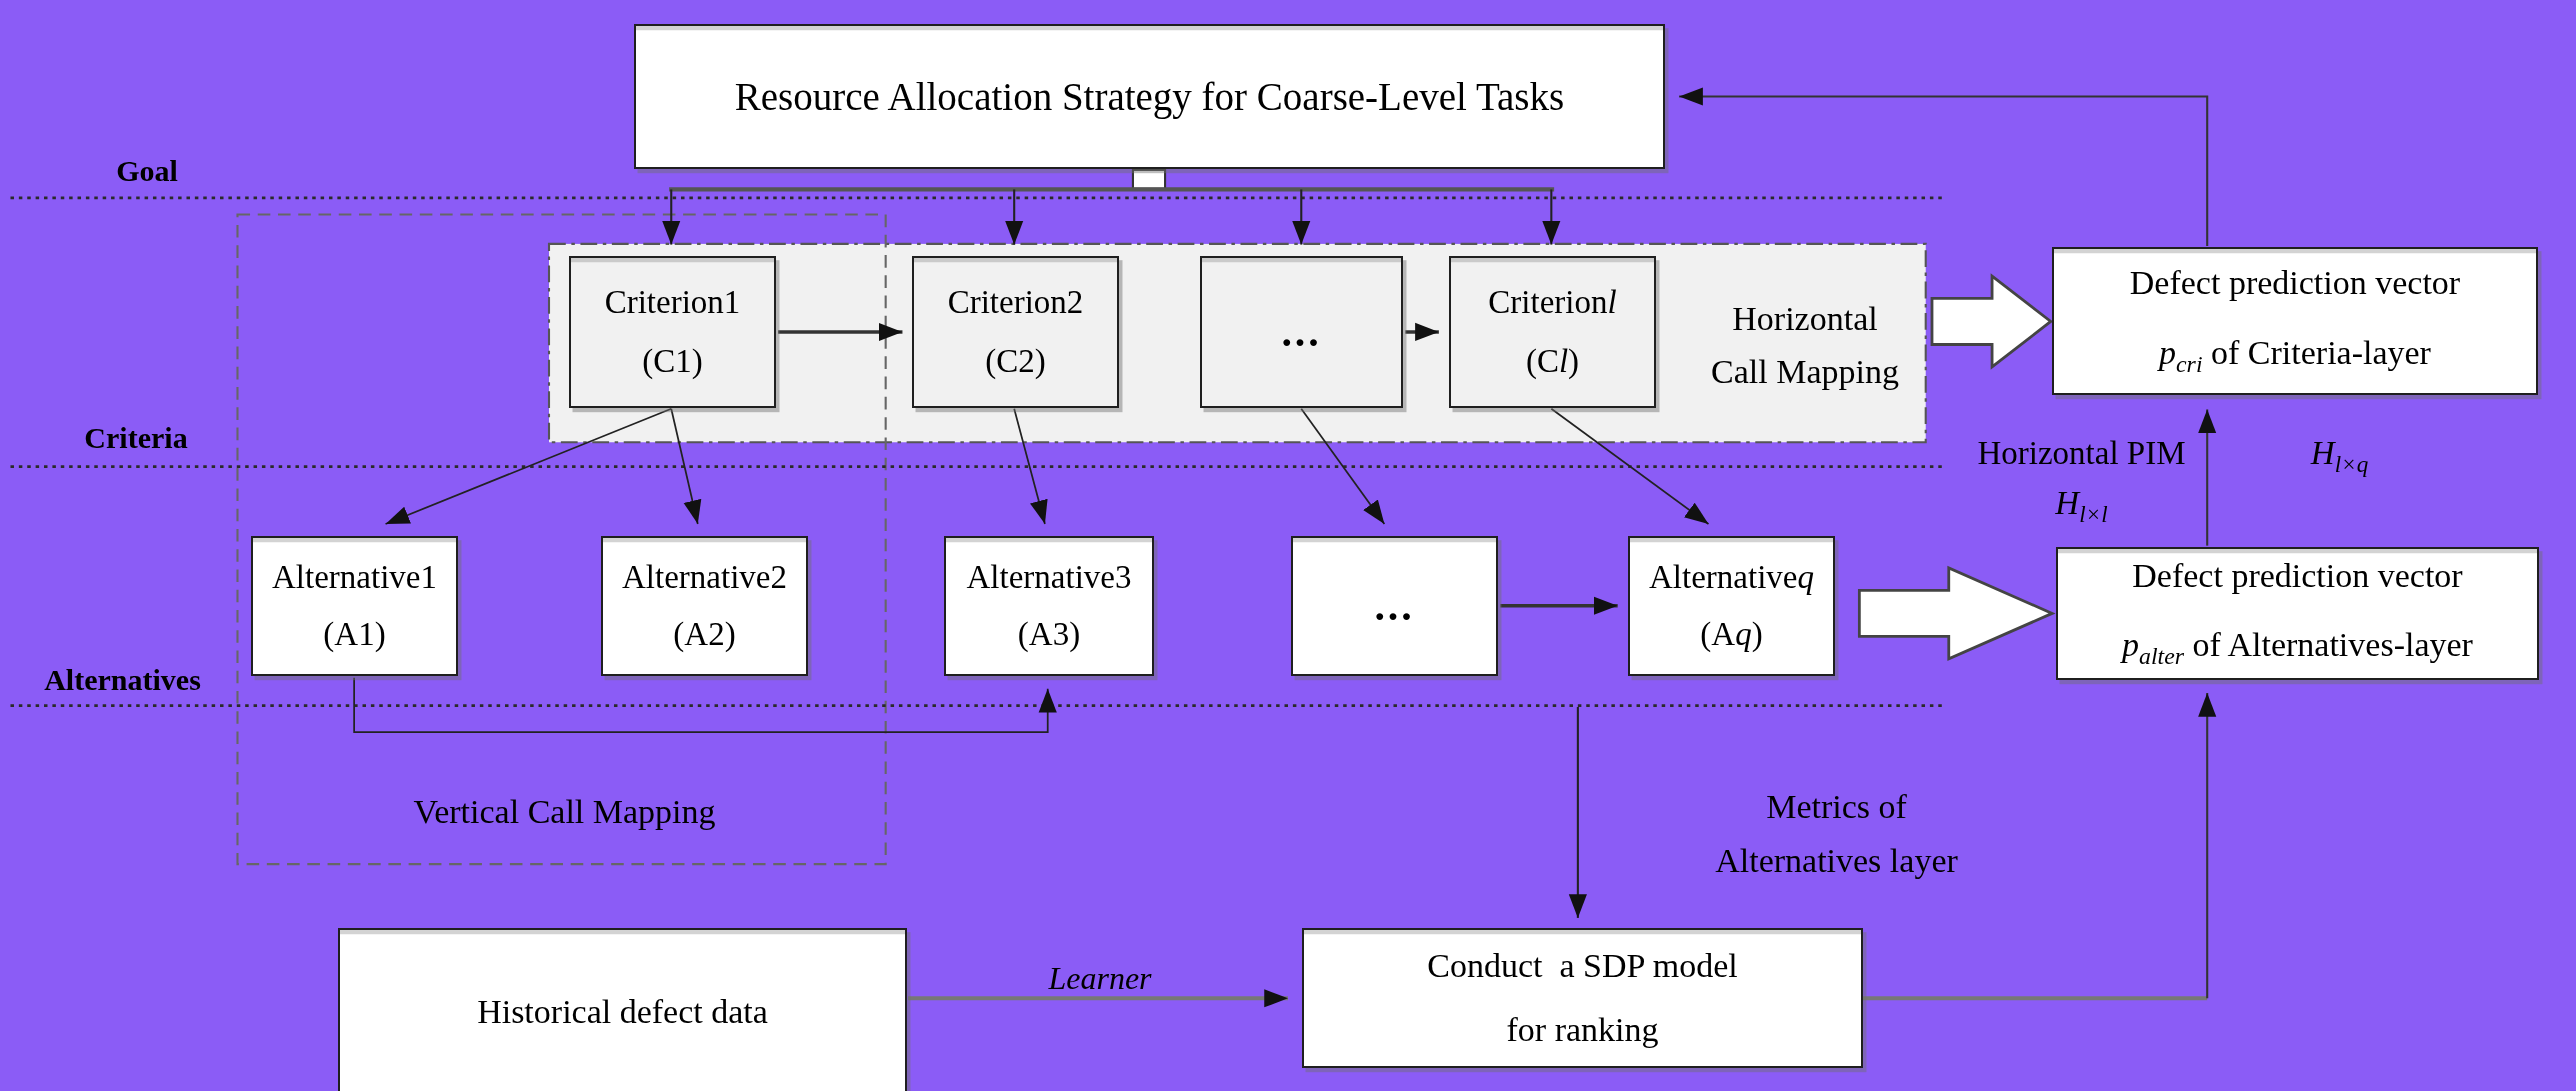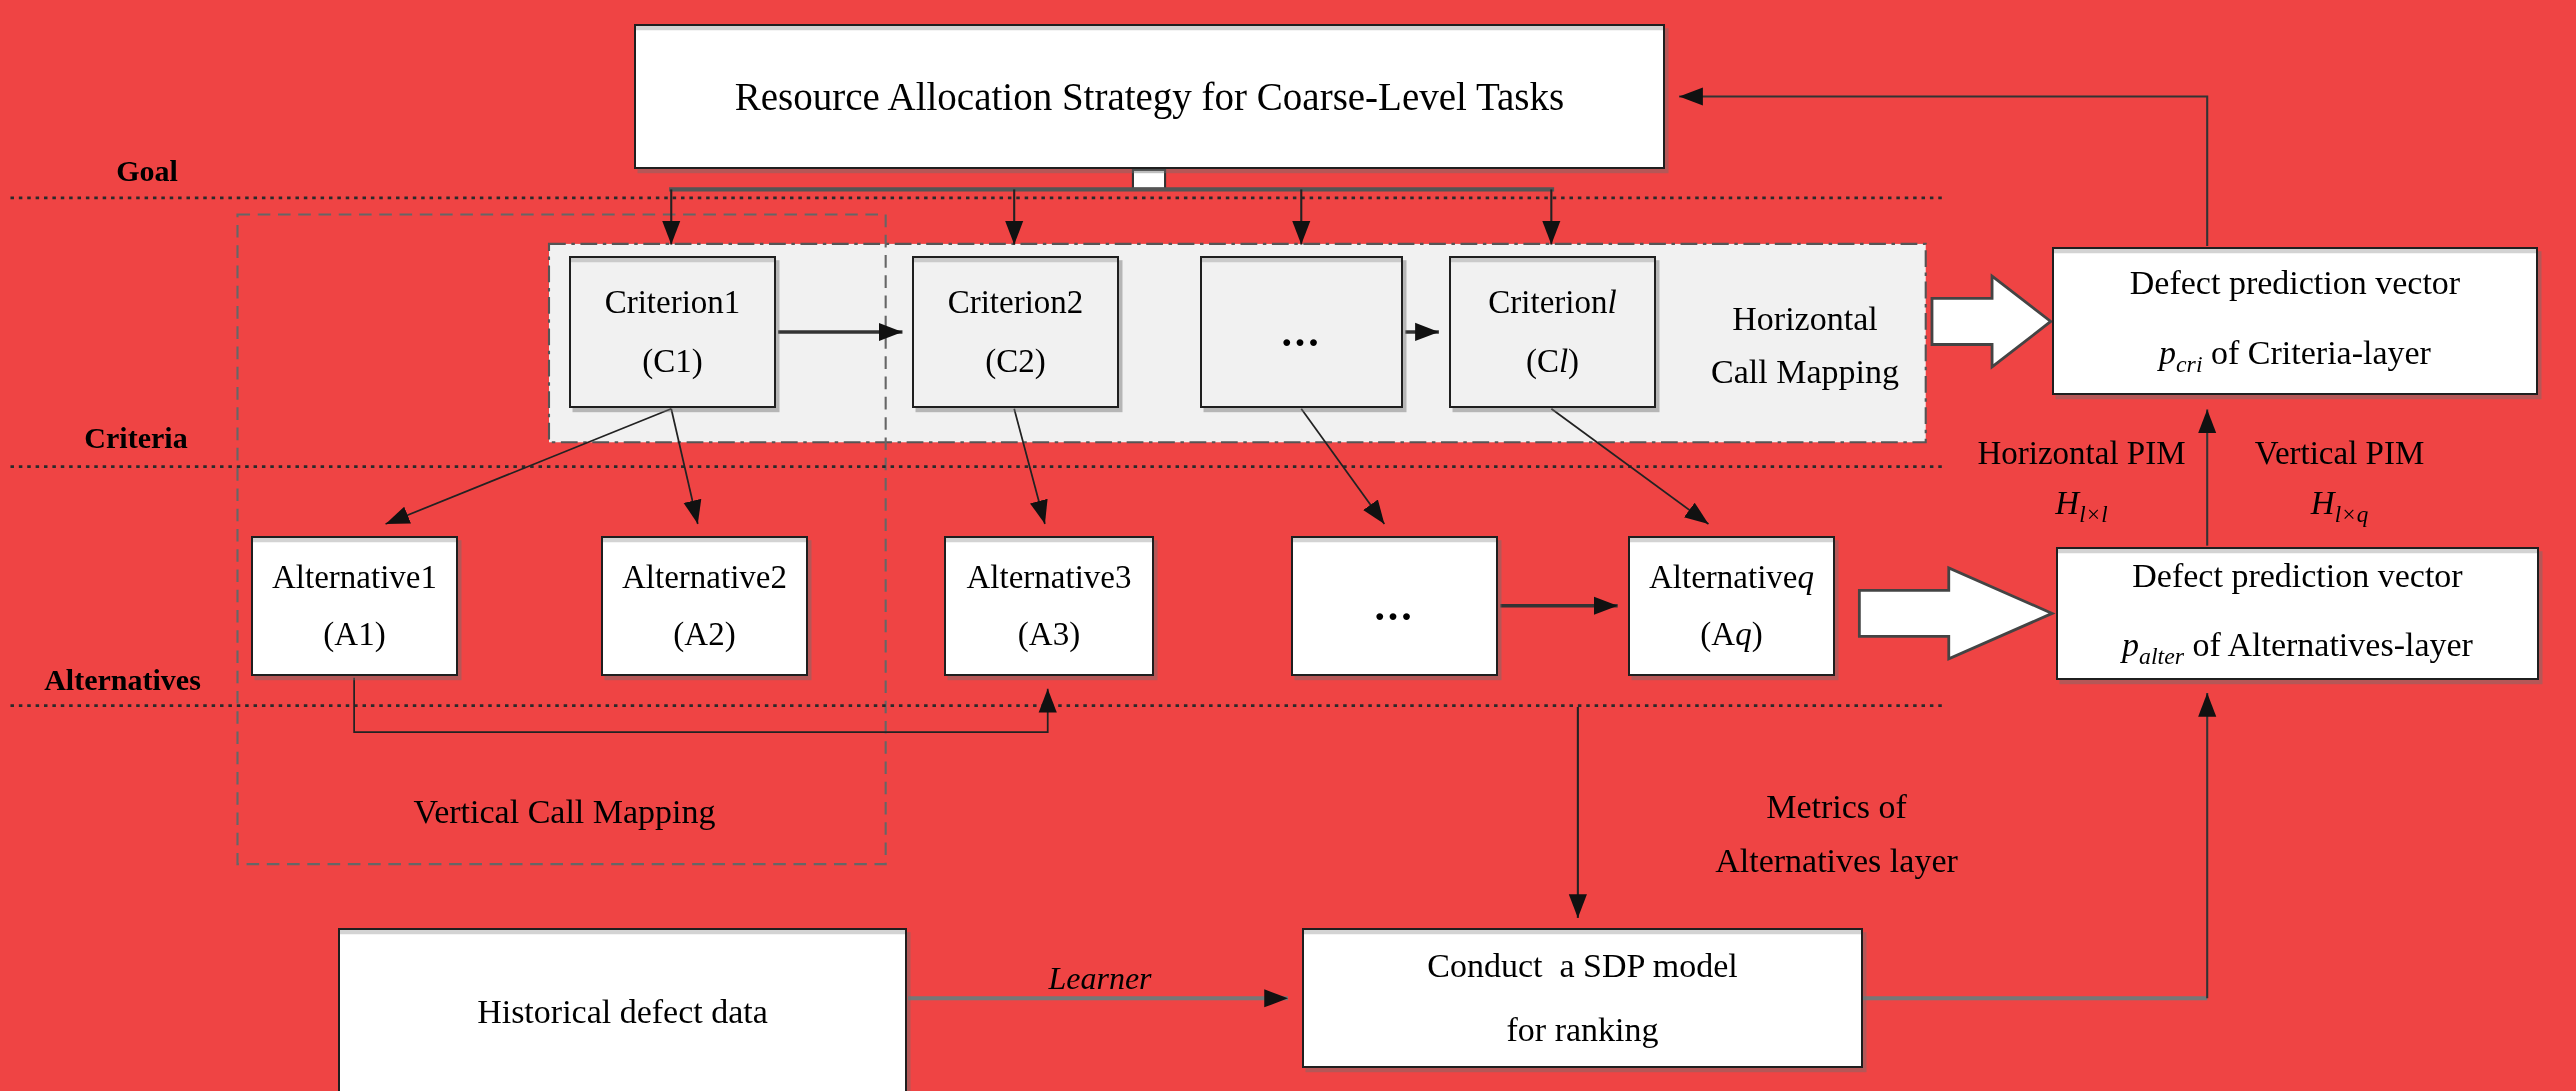--- a/index.html
+++ b/index.html
@@ -1,17 +1,17 @@
 <!DOCTYPE html>
 <html style="font-size:11.2px"><head>
 <meta charset="utf-8">
 <style>
   html,body{margin:0;padding:0;background:#fff;}
   .canvas{
-    position:relative;width:2576px;height:1092px;background:#ef4444;overflow:hidden;
+    position:relative;width:2576px;height:1092px;background:#8b5cf6;overflow:hidden;
     font-family:"Liberation Serif","DejaVu Serif",serif;color:#000;
   }
   .wires{position:absolute;left:0;top:0;width:2576px;height:1092px;z-index:1;}
   .node{
     position:absolute;z-index:2;box-sizing:border-box;background:#fff;
     border:2.8px solid #1f1f1f;display:flex;flex-direction:column;align-items:center;
     justify-content:center;text-align:center;
     box-shadow:3.5px 4.2px 0 rgba(110,110,110,.45), inset 0 4.2px 0 rgba(130,130,130,.35);
   }
   .node .l1,.node .l2{line-height:1.25;}
@@ -164,21 +164,20 @@
   <div class="node vec-box pcri">
     <div class="l1">Defect prediction vector</div>
     <div class="l2"><span class="var">p</span><sub class="var">cri</sub><span> of Criteria-layer</span></div>
   </div>
 
   <div class="lbl pim hpim-lbl">
     <div>Horizontal PIM</div>
     <div><span class="var">H</span><sub class="var">l×l</sub></div>
   </div>
   <div class="lbl pim vpim-lbl">
-    <div>Vertical PIM</div>
     <div><span class="var">H</span><sub class="var">l×q</sub></div>
   </div>
 
   <div class="node vec-box palter">
     <div class="l1">Defect prediction vector</div>
     <div class="l2"><span class="var">p</span><sub class="var">alter</sub><span> of Alternatives-layer</span></div>
   </div>
 
   <div class="lbl metrics-lbl">
     <div>Metrics of</div>

